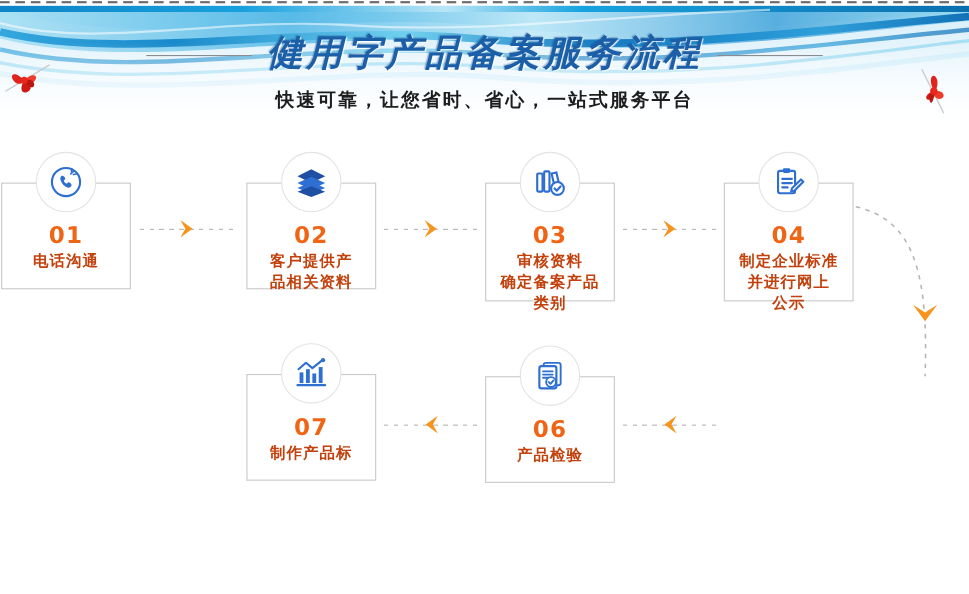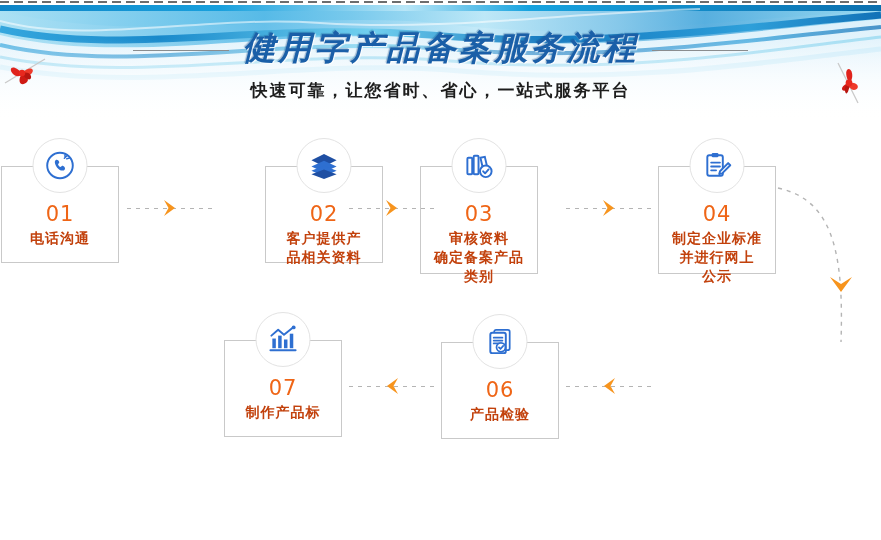--- a/index.html
+++ b/index.html
@@ -137,21 +137,21 @@
     justify-content: center;
     box-sizing: border-box;
   }
   .card-number {
     position: absolute;
     left: 0; right: 0;
     top: 64px;
     text-align: center;
     font-family: "DejaVu Sans", sans-serif;
     font-size: 21px;
-    font-weight: 400;
+    font-weight: 700;
     color: #ef6516;
     letter-spacing: 1px;
   }
   .card-label {
     position: absolute;
     left: 4px; right: 4px;
     top: 92px;
     text-align: center;
     font-family: Liberation Mono, monospace;
     font-size: 14px;
@@ -308,21 +308,21 @@
 
   <div class="connector" style="left:127px; top:77px; width:85px;">
     <span class="dash-line"></span>
     <span class="chev">
       <svg width="20" height="22" viewBox="0 0 20 22">
         <path d="M4,3 L15,11 L4,19 L8.5,11 Z" fill="#f7941d"></path>
       </svg>
     </span>
   </div>
 
-  <div class="flow-card" style="left:224px; top:18px;margin-left:41px;">
+  <div class="flow-card" style="left:224px; top:18px;">
     <div class="card-frame"></div>
     <div class="card-icon-circle">
       <svg width="31" height="31" viewBox="0 0 32 32">
         <path d="M16,4 L29,10.5 L16,17 L3,10.5 Z" fill="#1f4fa3"></path>
         <path d="M16,11 L29,17 L16,23 L3,17 Z" fill="#2e6fd1"></path>
         <path d="M16,16 L29,21.5 L16,27 L3,21.5 Z" fill="#2e6fd1"></path>
         <path d="M16,20 L29,25 L16,30 L3,25 Z" fill="#1f4fa3"></path>
       </svg>
     </div>
     <div class="card-number">02</div>
@@ -332,21 +332,21 @@
 
   <div class="connector" style="left:349px; top:77px; width:85px;">
     <span class="dash-line"></span>
     <span class="chev">
       <svg width="20" height="22" viewBox="0 0 20 22">
         <path d="M4,3 L15,11 L4,19 L8.5,11 Z" fill="#f7941d"></path>
       </svg>
     </span>
   </div>
 
-  <div class="flow-card tall" style="left:420px; top:18px;">
+  <div class="flow-card tall" style="left:441px; top:18px;">
     <div class="card-frame"></div>
     <div class="card-icon-circle">
       <svg width="31" height="31" viewBox="0 0 32 32">
         <rect x="4" y="8" width="5" height="17" rx="1" fill="none" stroke="#2e6fd1" stroke-width="2"></rect>
         <rect x="10.5" y="6" width="5" height="19" rx="1" fill="none" stroke="#2e6fd1" stroke-width="2"></rect>
         <path d="M17.5,8 L22,7 L25,20 L20.5,21 Z" fill="none" stroke="#2e6fd1" stroke-width="2"></path>
         <circle cx="23" cy="22" r="6" fill="#ffffff" stroke="#2e6fd1" stroke-width="2"></circle>
         <path d="M20.3,22 l2,2.1 l3.6,-4" fill="none" stroke="#2e6fd1" stroke-width="2" stroke-linecap="round" stroke-linejoin="round"></path>
       </svg>
     </div>

